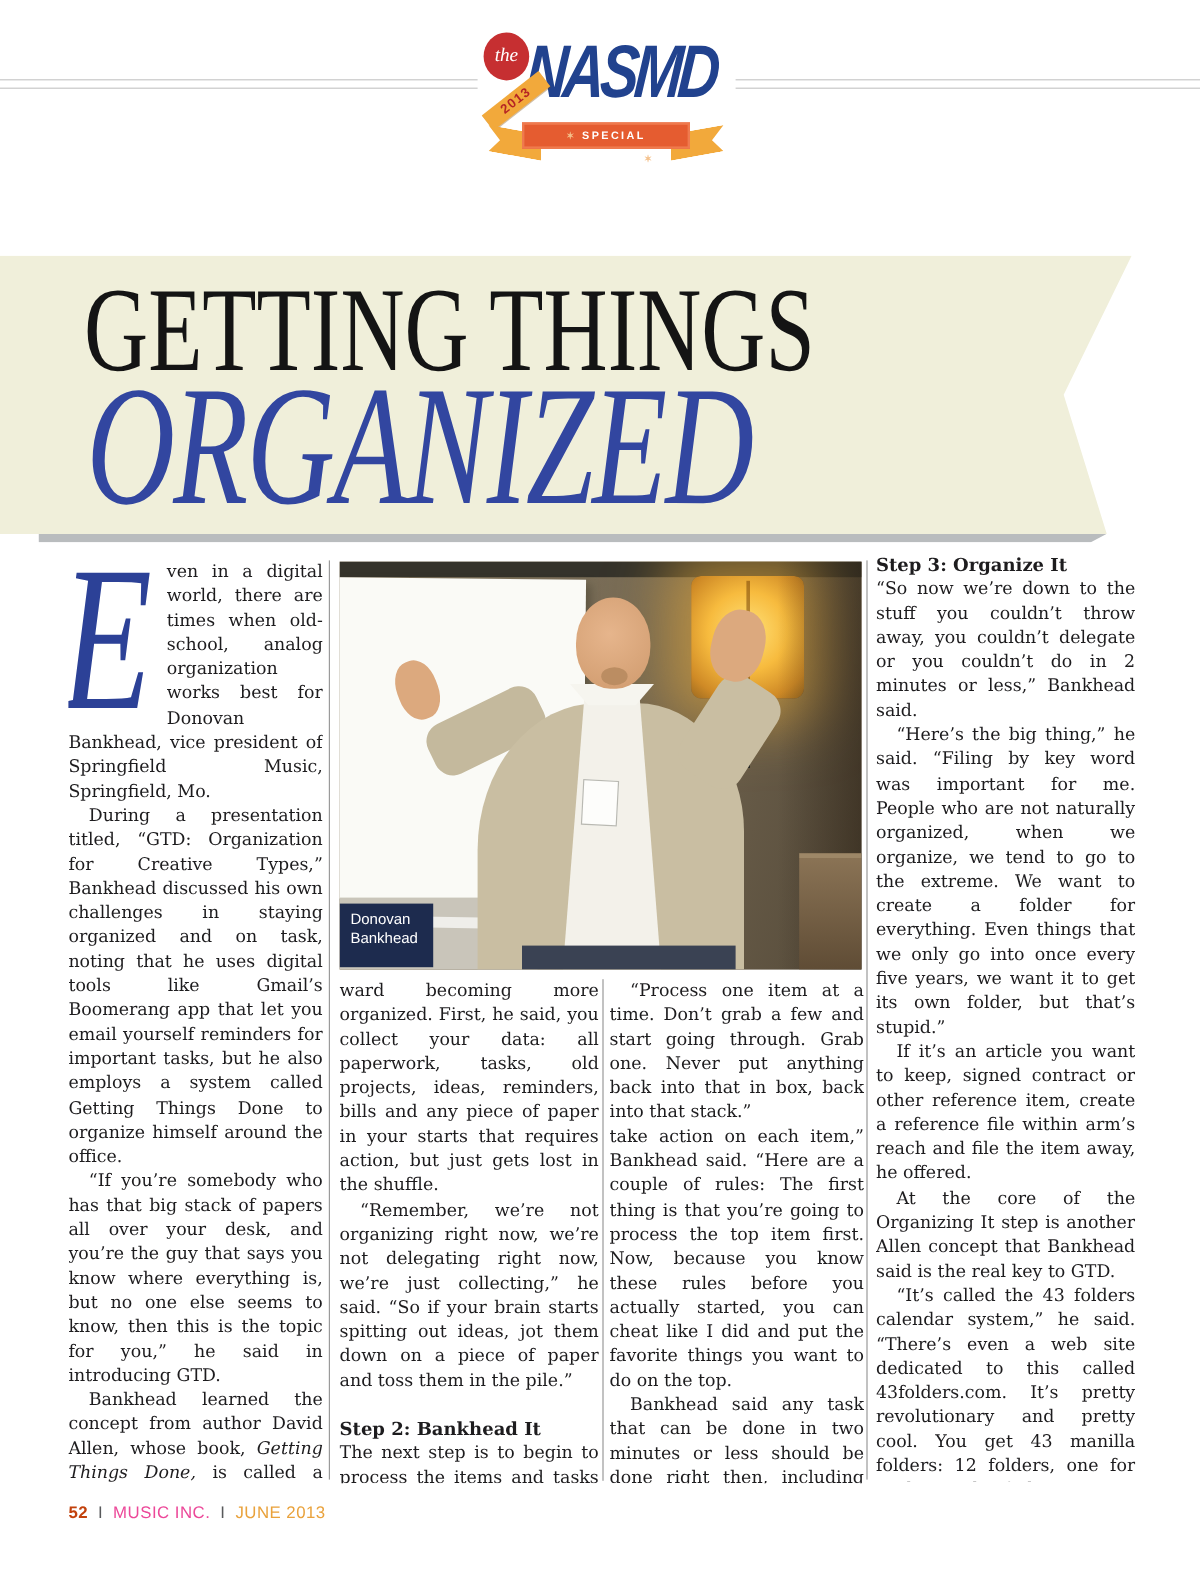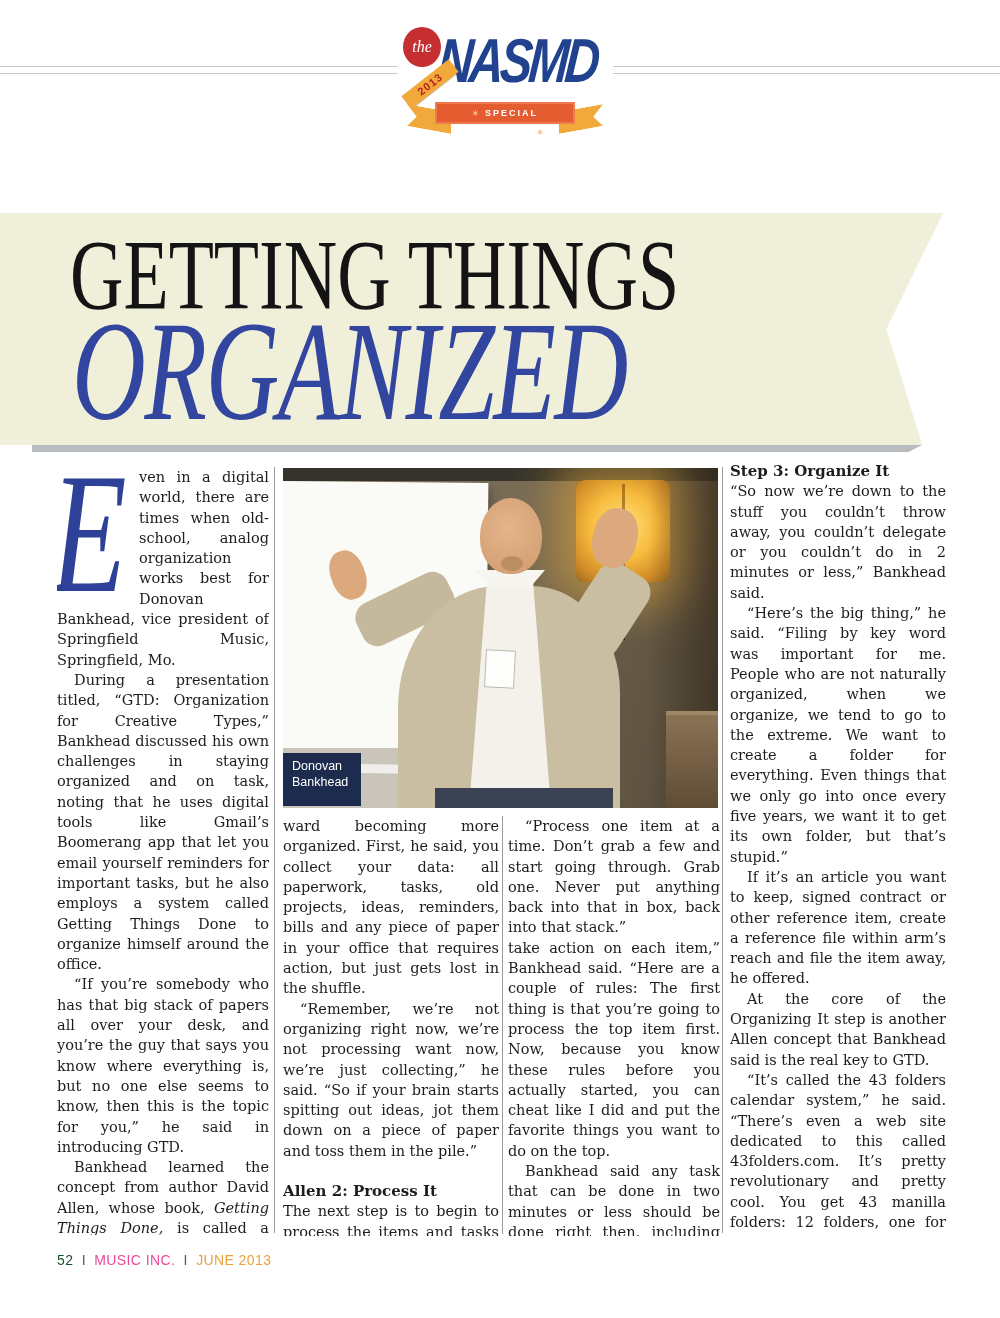--- a/index.html
+++ b/index.html
@@ -122,21 +122,21 @@
   .man-badge { position:absolute; left:202px; top:182px; width:30px; height:38px; background:#fdfdfb;
     border:1px solid #b9b9b2; transform:rotate(3deg); }
   .man-pants { position:absolute; left:152px; top:320px; width:178px; height:20px; background:#3a4253; }
   #photo-caption {
     position:absolute; left:0; bottom:2px; width:78px; height:53px; background:#1d2b4e;
     color:#fff; font:12.5px/1.3 "Liberation Sans", sans-serif; padding:5px 0 0 9px;
   }
 
   
   #footer { position:absolute; left:57px; top:1252px; font:14px "Liberation Sans", sans-serif; letter-spacing:.4px; }
-  #footer .pg { color:#14532d; font-weight:normal; }
+  #footer .pg { color:#c2410c; font-weight:bold; }
   #footer .sep { color:#58595b; padding:0 4px; }
   #footer .mag { color:#ec4899; }
   #footer .issue { color:#e9a23c; }
 </style>
 </head>
 <body>
 
 <div id="page">
 
   <div class="head-rule r1"></div>
@@ -197,23 +197,23 @@
           <span class="dropcap-glyph">E</span>
         </span><span>ven in a digital world, there are times when old-school, analog organization works best for Donovan Bankhead, vice president of Springfield Music, Springfield, Mo.</span>
     </p>
     <p class="para">During a presentation titled, “GTD: Organization for Creative Types,” Bankhead discussed his own challenges in staying organized and on task, noting that he uses digital tools like Gmail’s Boomerang app that let you email yourself reminders for important tasks, but he also employs a system called Getting Things Done to organize himself around the office.</p>
     <p class="para">“If you’re somebody who has that big stack of papers all over your desk, and you’re the guy that says you know where everything is, but no one else seems to know, then this is the topic for you,” he said in introducing GTD.</p>
     <p class="para"><span>Bankhead learned the concept from author David Allen, whose book, </span><span class="it">Getting Things Done,</span><span> is called a work-life management system.</span></p>
 
   </div>
 
   <div class="col" id="col2">
-    <p class="para noindent">ward becoming more organized. First, he said, you collect your data: all paperwork, tasks, old projects, ideas, reminders, bills and any piece of paper in your office that requires action, but just gets lost in the shuffle.</p>
-    <p class="para">“Remember, we’re not organizing right now, we’re not processing want now, we’re just collecting,” he said. “So if your brain starts spitting out ideas, jot them down on a piece of paper and toss them in the pile.”</p>
-    <p class="step-head">Allen 2: Process It</p>
+    <p class="para noindent">ward becoming more organized. First, he said, you collect your data: all paperwork, tasks, old projects, ideas, reminders, bills and any piece of paper in your starts that requires action, but just gets lost in the shuffle.</p>
+    <p class="para">“Remember, we’re not organizing right now, we’re not delegating right now, we’re just collecting,” he said. “So if your brain starts spitting out ideas, jot them down on a piece of paper and toss them in the pile.”</p>
+    <p class="step-head">Step 2: Bankhead It</p>
     <p class="para noindent">The next step is to begin to process the items and tasks collected.</p>
 
   </div>
 
   <div class="col" id="col3">
     <p class="para">“Process one item at a time. Don’t grab a few and start going through. Grab one. Never put anything back into that in box, back into that stack.”</p>
     <p class="para noindent">take action on each item,” Bankhead said. “Here are a couple of rules: The first thing is that you’re going to process the top item first. Now, because you know these rules before you actually started, you can cheat like I did and put the favorite things you want to do on the top.</p>
     <p class="para">Bankhead said any task that can be done in two minutes or less should be done right then, including delegating the task, or just throwing it away.</p>
   </div>
 

